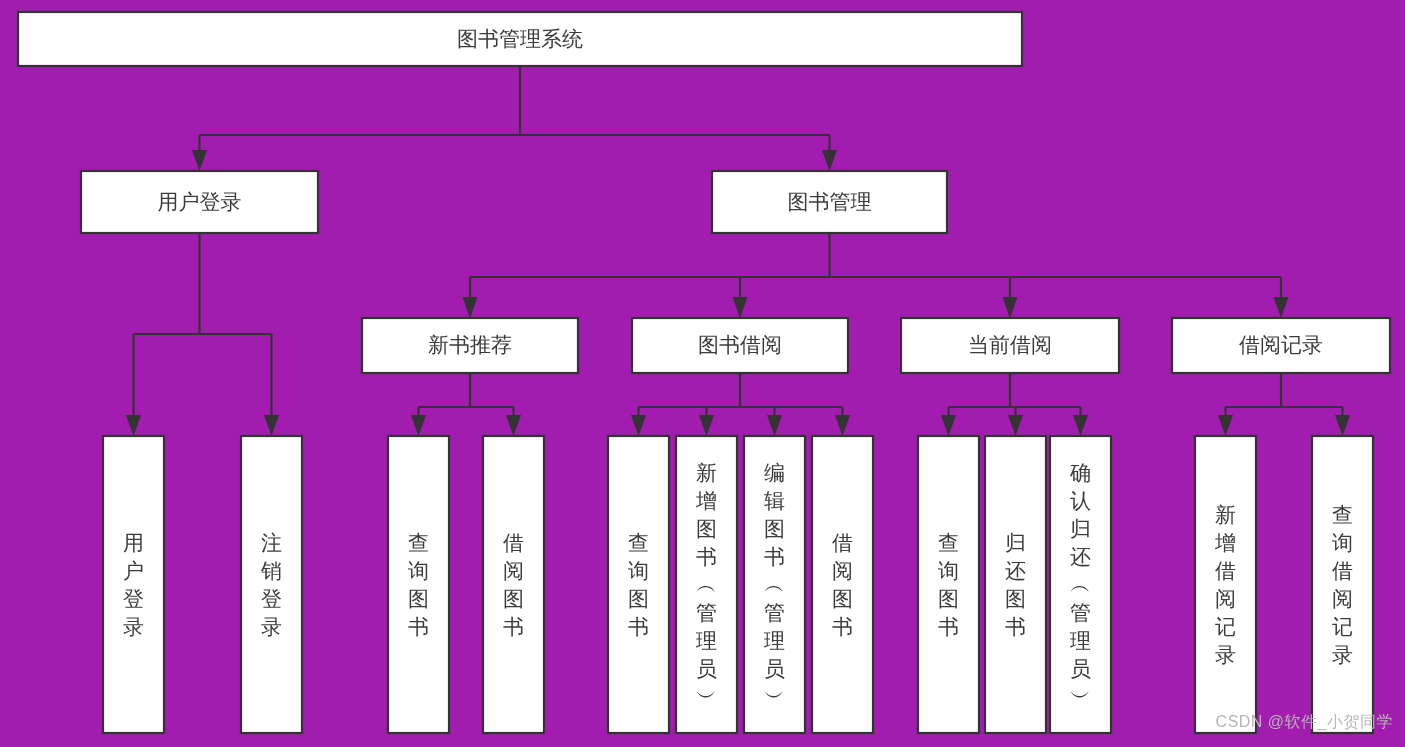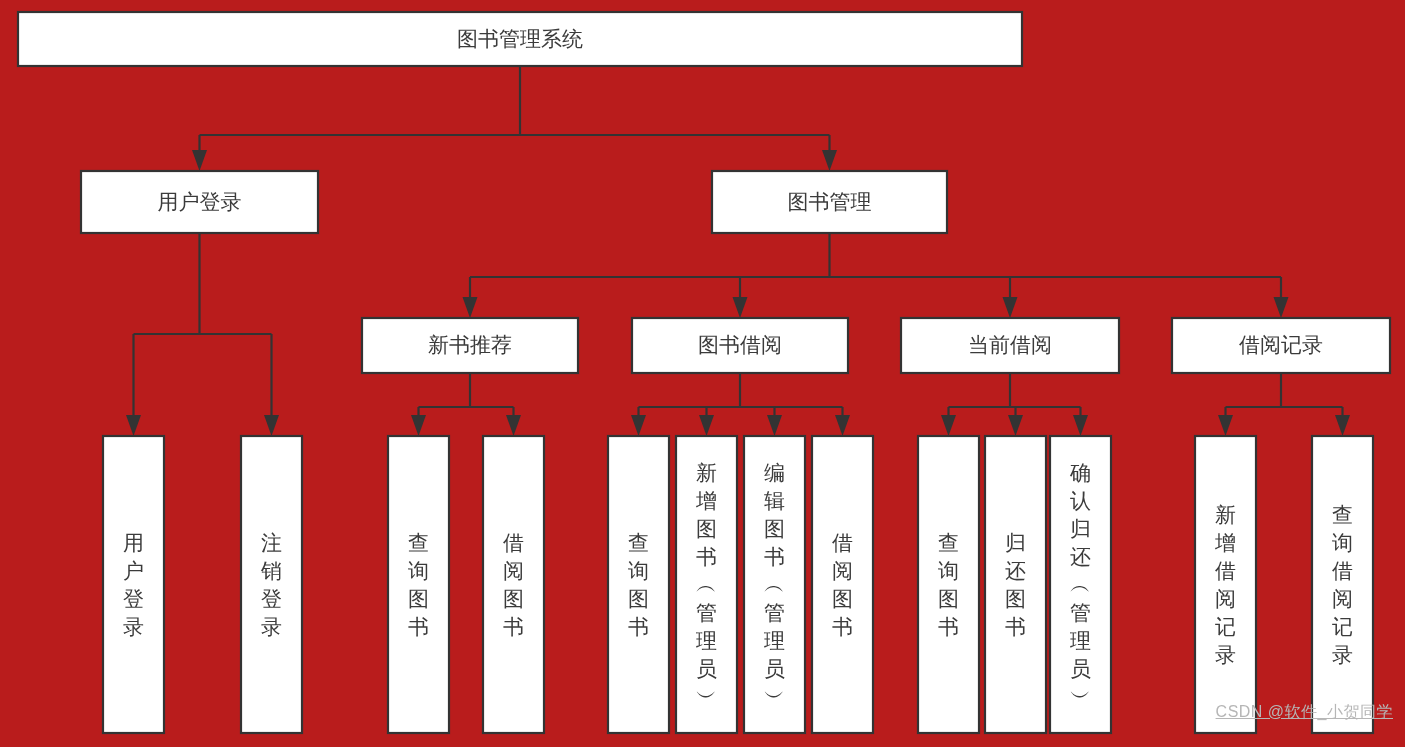--- a/index.html
+++ b/index.html
@@ -12,21 +12,21 @@
     width: 1405px;
     height: 747px;
     font-family: "Liberation Sans", "DejaVu Sans", sans-serif;
     overflow: hidden;
     position: relative;
   }
   #diagram-root {
     position: relative;
     width: 1405px;
     height: 747px;
-    background: #b91c1c;
+    background: #a21caf;
   }
   svg#tree-svg {
     position: absolute;
     left: 0;
     top: 0;
     width: 1405px;
     height: 747px;
     display: block;
   }
   .node-box {
@@ -53,29 +53,28 @@
   }
   .node-label-v {
     fill: #3b3b3b;
     font-family: "Liberation Sans", "DejaVu Sans", sans-serif;
     font-size: 21px;
     text-anchor: middle;
   }
   .watermark {
     position: absolute;
     right: 12px;
-    bottom: 24px;
+    bottom: 14px;
     color: #b6b6b6;
     font-size: 16px;
     font-family: "Liberation Sans", "DejaVu Sans", sans-serif;
     letter-spacing: 0.5px;
     white-space: nowrap;
     user-select: none;
     pointer-events: none;
-    text-decoration: underline;
   }
 </style>
 </head>
 <body>
 
 <div id="diagram-root">
   <svg id="tree-svg" viewBox="0 0 1405 747" xmlns="http://www.w3.org/2000/svg">
     <g id="edges-layer">
         <g>
           <path class="connector" d="M 520 66 L 520 135"></path>

